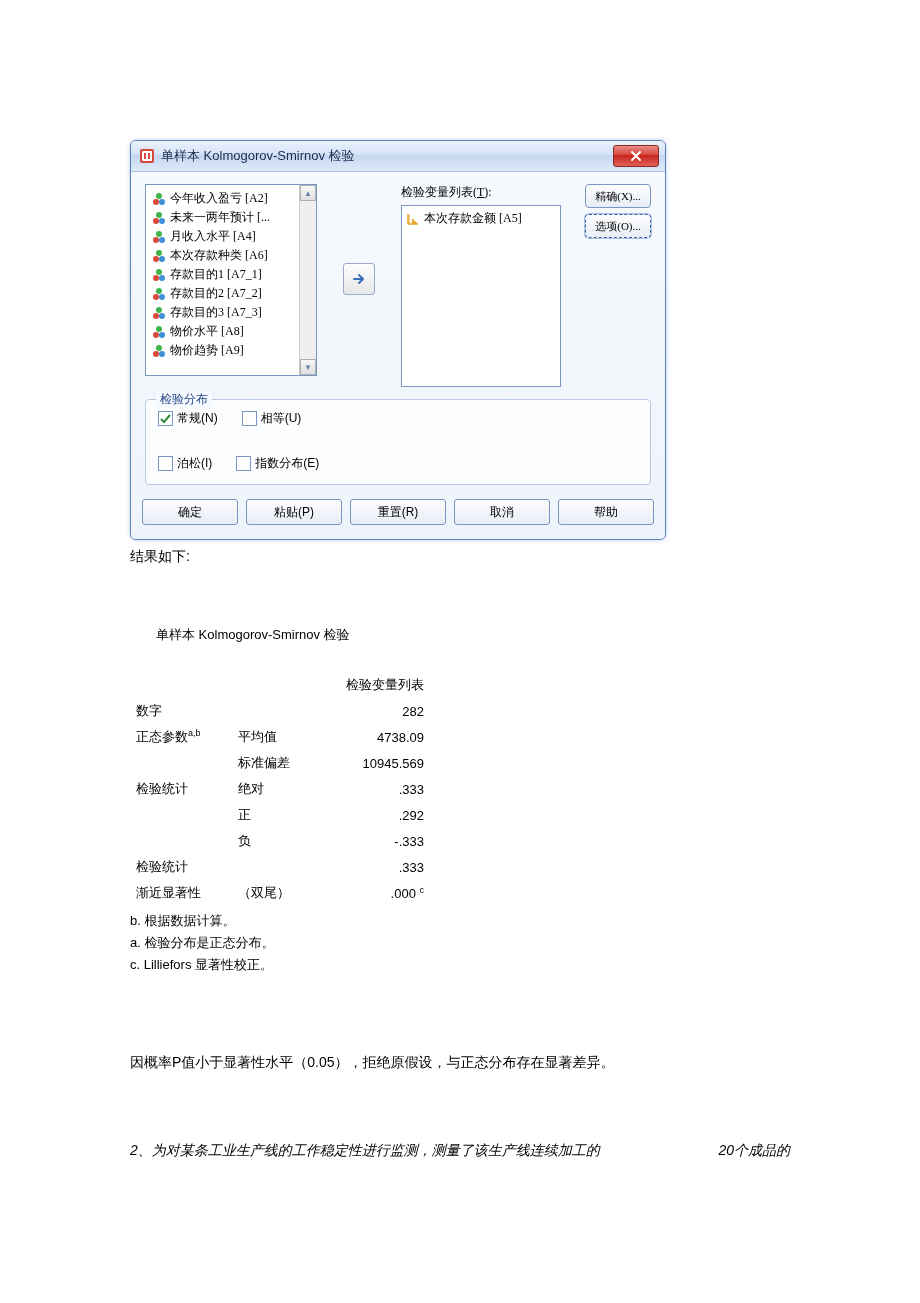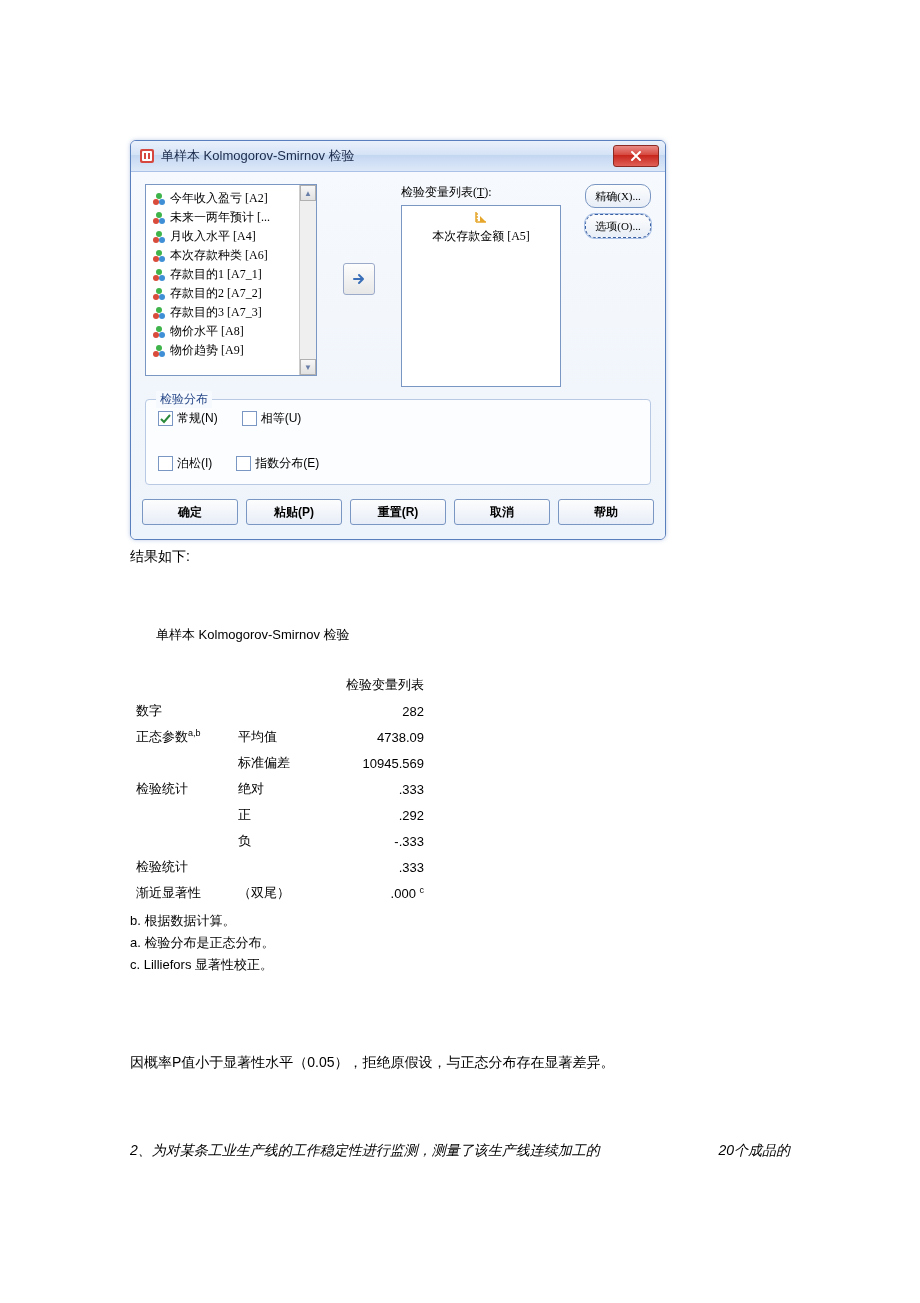--- a/index.html
+++ b/index.html
@@ -121,31 +121,31 @@
 
   .target-col { flex:1; display:flex; flex-direction:column; }
   .target-label { font-size:12px; margin-bottom:4px; }
   .target-label .ul{text-decoration:underline;}
   .target-list{
     height:172px;
     border:1px solid #7a96c2;
     background:#fff;
     padding:4px;
   }
-  .target-item{display:flex;align-items:center;gap:4px;font-size:12px;flex-direction:column;}
+  .target-item{display:flex;align-items:center;gap:4px;font-size:12px;}
 
   .right-btns{
     width:66px;
     display:flex;flex-direction:column;gap:6px;
   }
   .side-btn{
     height:22px;
     background: linear-gradient(#fdfdfd,#e8eef7);
     border:1px solid #7a96c2;
-    border-radius:10px;
+    border-radius:4px;
     font-size:11px;
     display:flex;align-items:center;justify-content:center;
     cursor:pointer;
   }
   .side-btn.focused{
     border:1px dashed #3a5fa0;
     box-shadow:0 0 0 1px #a9c1e6;
   }
 
   .groupbox{
@@ -173,21 +173,20 @@
     margin-top:14px;
     display:flex;justify-content:center;gap:8px;
   }
   .btn{
     min-width:58px;height:24px;padding:0 18px;
     background: linear-gradient(#fdfdfd,#e7edf7);
     border:1px solid #7a96c2;border-radius:3px;
     font-size:12px;
     display:flex;align-items:center;justify-content:center;
     cursor:pointer;
-    font-weight:bold;
   }
 
   
   .doc-text{margin-top:8px;font-size:14px;}
 
   
   .stat-block{margin-top:60px;width:300px;}
   .stat-title{font-size:13px;margin-bottom:4px;padding-left:26px;}
   table.stat{
     border-collapse:collapse;width:100%;font-size:13px;

